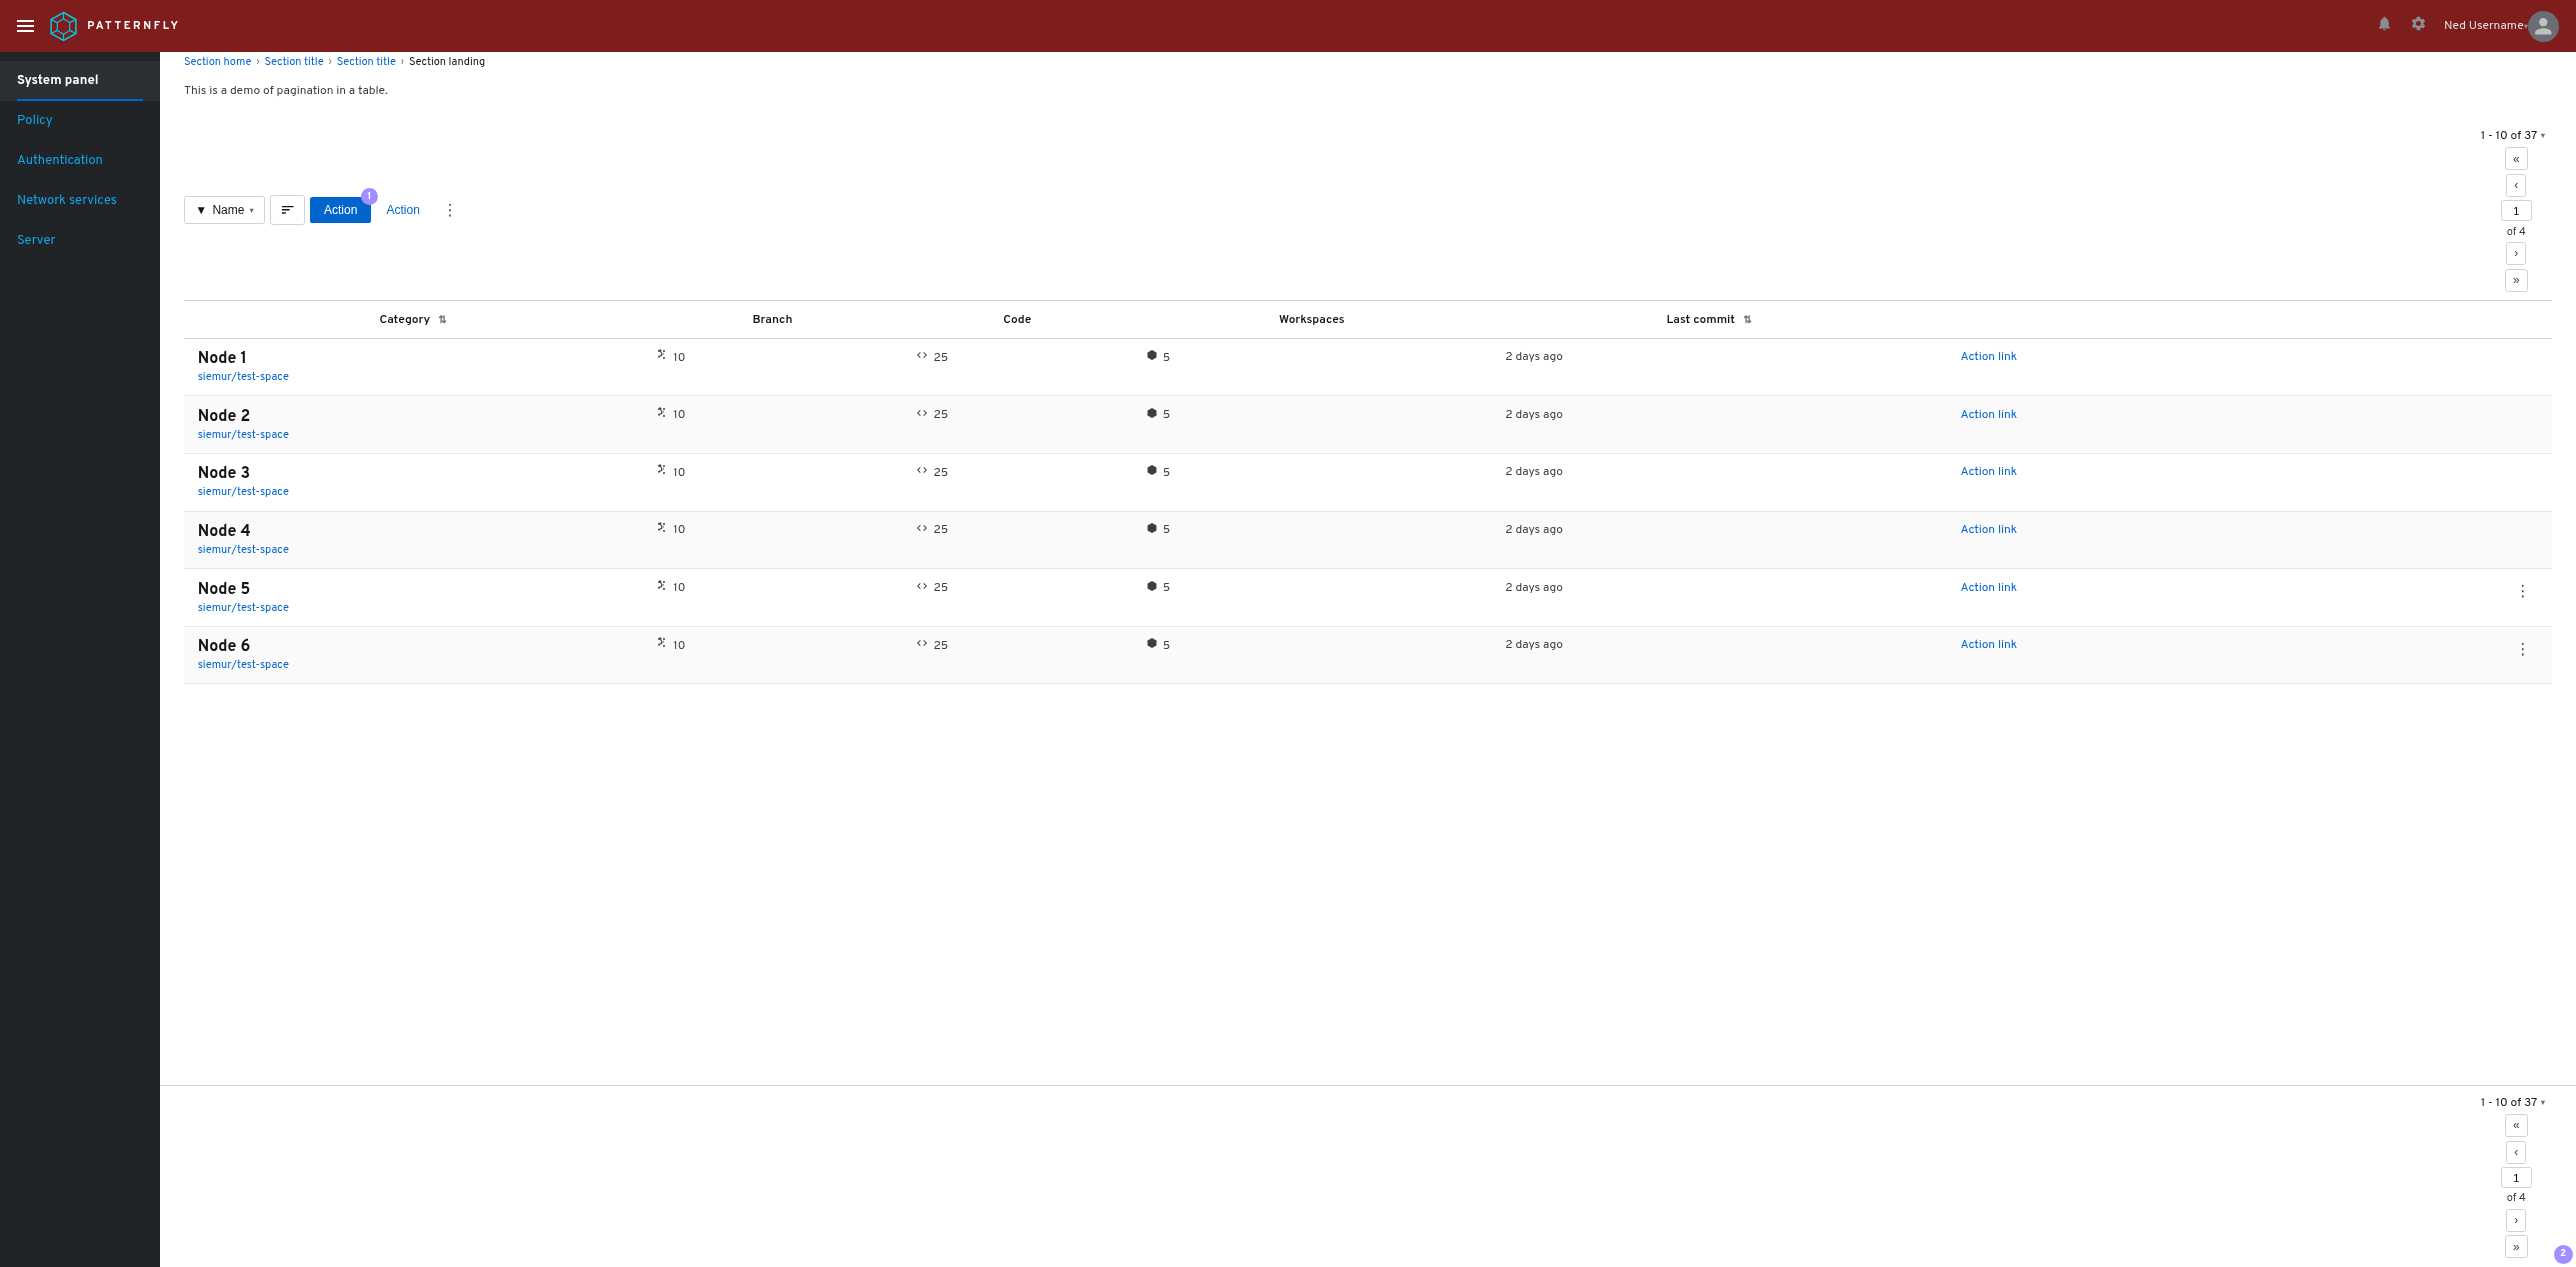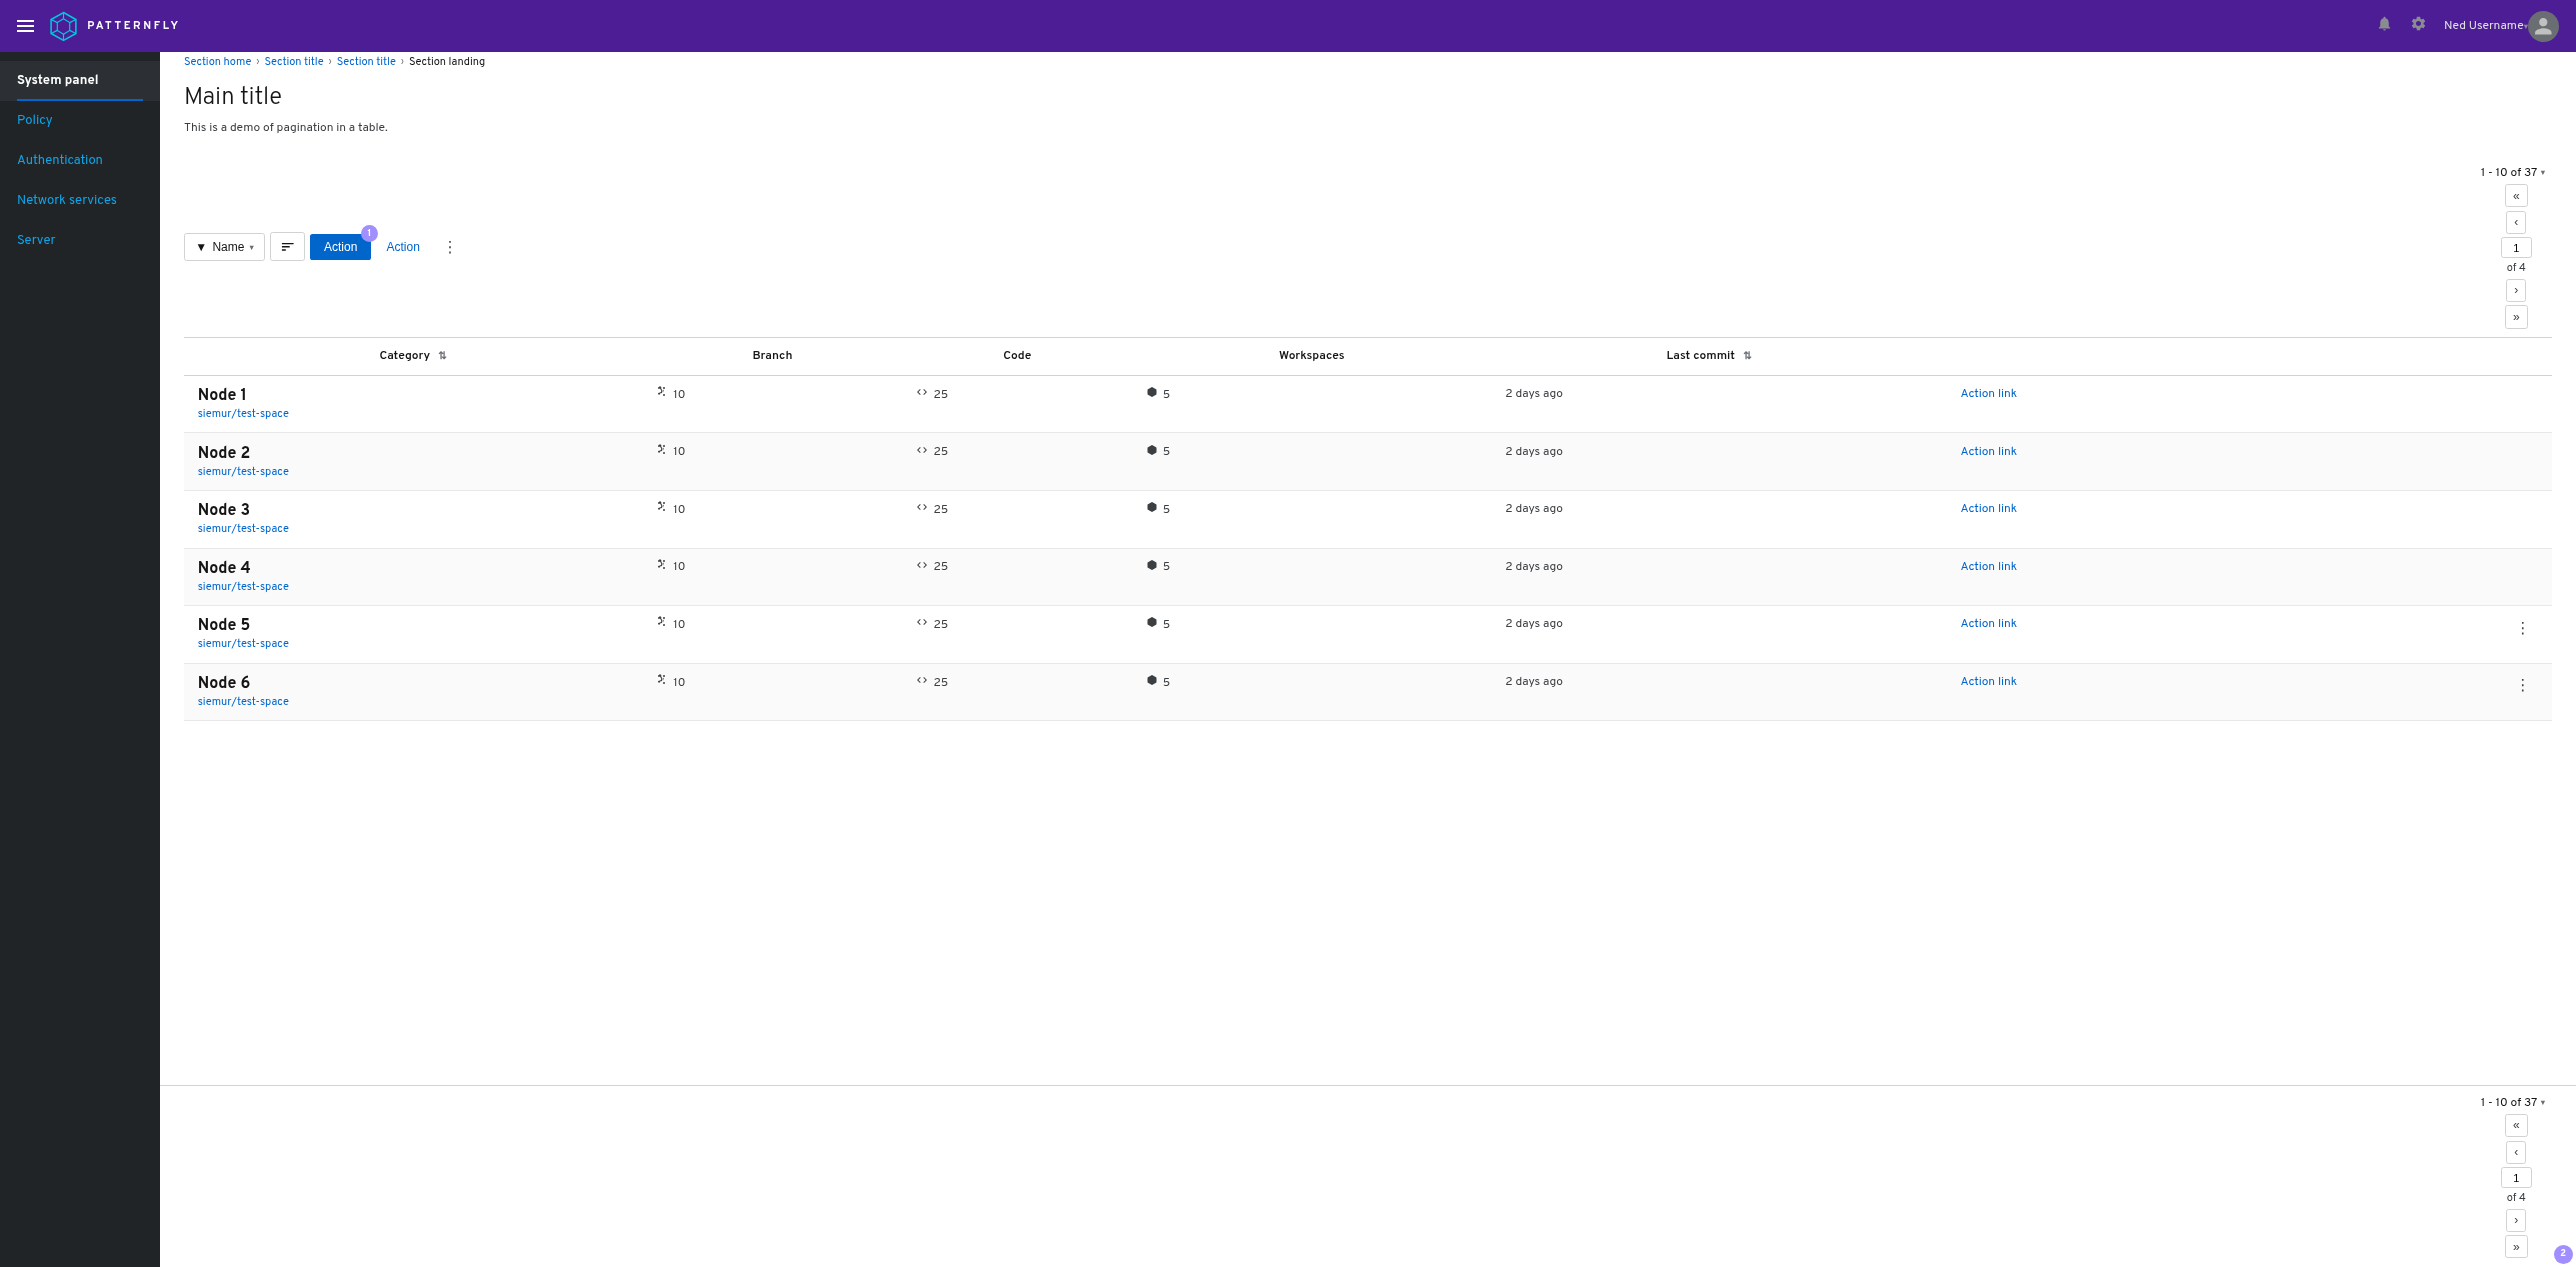--- a/index.html
+++ b/index.html
@@ -1,20 +1,20 @@
 <!DOCTYPE html>
 <html style="font-size:13.7px"><head>
   <meta charset="utf-8">
   <style>
     * { box-sizing: border-box; margin: 0; padding: 0; }
     body { font-family: 'RedHatDisplay', 'Overpass', Arial, sans-serif; font-size: 12px; background: #f0f0f0; display: flex; flex-direction: column; height: 100vh; overflow: hidden; }
 
     
     .top-nav {
-      background: #4c1d95;
+      background: #7f1d1d;
       height: 52px;
       display: flex;
       align-items: center;
       padding: 0 17px;
       gap: 13.7px;
       flex-shrink: 0;
       z-index: 100;
     }
     .top-nav .hamburger { color: #fff; font-size: 15.5px; cursor: pointer; display: flex; flex-direction: column; gap: 3.4px; }
     .top-nav .hamburger span { display: block; width: 17px; height: 1.7px; background: #fff; }
@@ -366,21 +366,20 @@
         <a href="#">Section home</a>
         <span class="sep">›</span>
         <a href="#">Section title</a>
         <span class="sep">›</span>
         <a href="#">Section title</a>
         <span class="sep">›</span>
         <span class="current">Section landing</span>
       </nav>
 
       <div class="page-header">
-        <h1>Main title</h1>
         <p>This is a demo of pagination in a table.</p>
       </div>
 
       <div class="toolbar">
         <div class="toolbar-left">
           <button class="filter-btn">
             <span>▼</span>
             <span>Name</span>
             <span class="caret">▾</span>
           </button>

